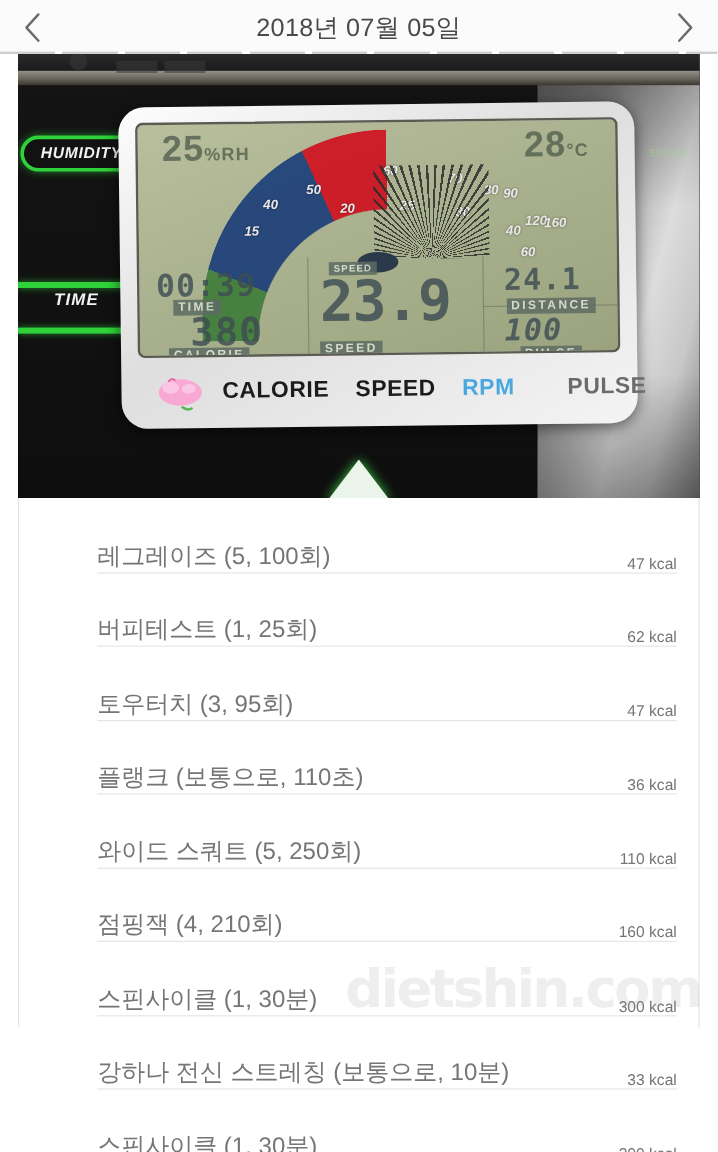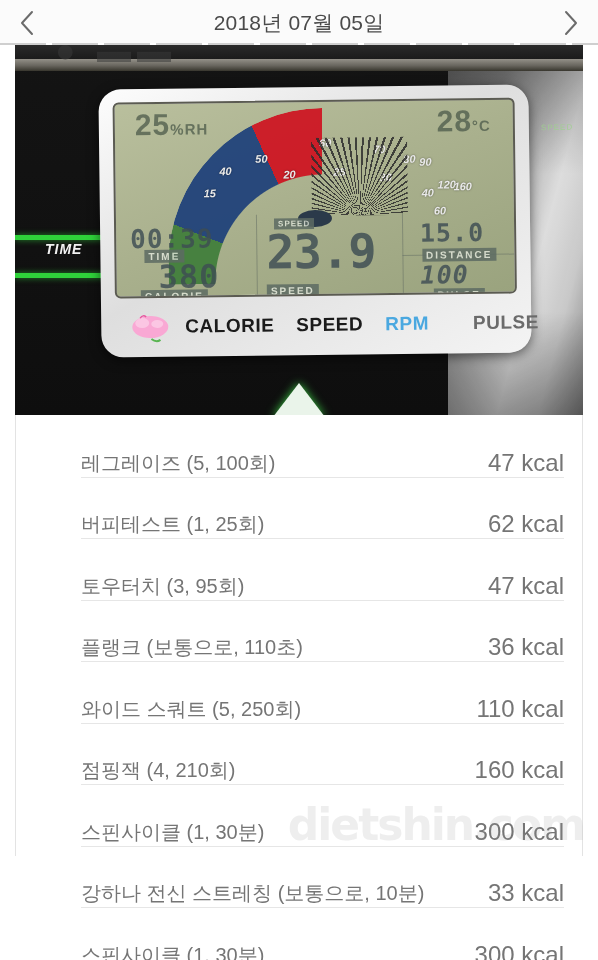--- a/index.html
+++ b/index.html
@@ -227,21 +227,21 @@
   }
   .row + .row::before {
     content: ""; position: absolute; left: 36px; right: 34px; top: 0;
     height: 1px; background: #e6e6e6;
   }
   .row-name {
     flex: 1;
     font-size: 20px; color: #757575; white-space: nowrap;
   }
   .row-kcal {
-    font-size: 24px; color: #757575; white-space: nowrap;
+    font-size: 13px; color: #757575; white-space: nowrap;
   }
   
   .frame-l, .frame-r {
     position: absolute; top: 0; bottom: 0; width: 1px; background: #e3e3e3;
   }
   .frame-l { left: 15px; } .frame-r { right: 15px; }
 
   .watermark {
     position: absolute; right: 14px; bottom: 6px;
     font-size: 44px; font-weight: 700; letter-spacing: -2px;
@@ -271,20 +271,21 @@
   </div>
 
   <div class="photo-wrap">
     <div class="photo"></div>
     <div class="machine-top2"></div>
     <div class="machine-top"></div>
     <div class="ghost-logo">● ▬▬</div>
     <div class="right-panel"></div>
     <div class="right-text">SPEED</div>
 
+    <div class="lbl-humidity">HUMIDITY</div>
     <div class="bar-green bar-a"></div>
     <div class="lbl-time">TIME</div>
     <div class="bar-green bar-b"></div>
 
     <div class="bezel">
       <div class="screen">
 
         <div class="arc"></div>
         <div class="arc-nums">
           <span style="left:88px;  top:84px;">15</span>
@@ -320,21 +321,21 @@
           <div class="seg seg-time">00:39</div>
           <div class="seg-lbl lbl-time-s">TIME</div>
 
           <div class="seg seg-cal">380</div>
           <div class="seg-lbl lbl-cal-s">CALORIE</div>
 
           <div class="seg-lbl lbl-rpm-s">SPEED</div>
           <div class="seg seg-speed">23.9</div>
           <div class="seg-lbl lbl-spd-s">SPEED</div>
 
-          <div class="seg seg-dist">15.0</div>
+          <div class="seg seg-dist">24.1</div>
           <div class="seg-lbl lbl-dst-s">DISTANCE</div>
 
           <div class="seg seg-pulse">100</div>
           <div class="seg-lbl lbl-pls-s">PULSE</div>
         </div>
       </div>
 
       <div class="legend">
         <svg class="sticker" viewBox="0 0 46 30">
           <ellipse cx="23" cy="14" rx="18" ry="11" fill="#f9a8d4"></ellipse>

